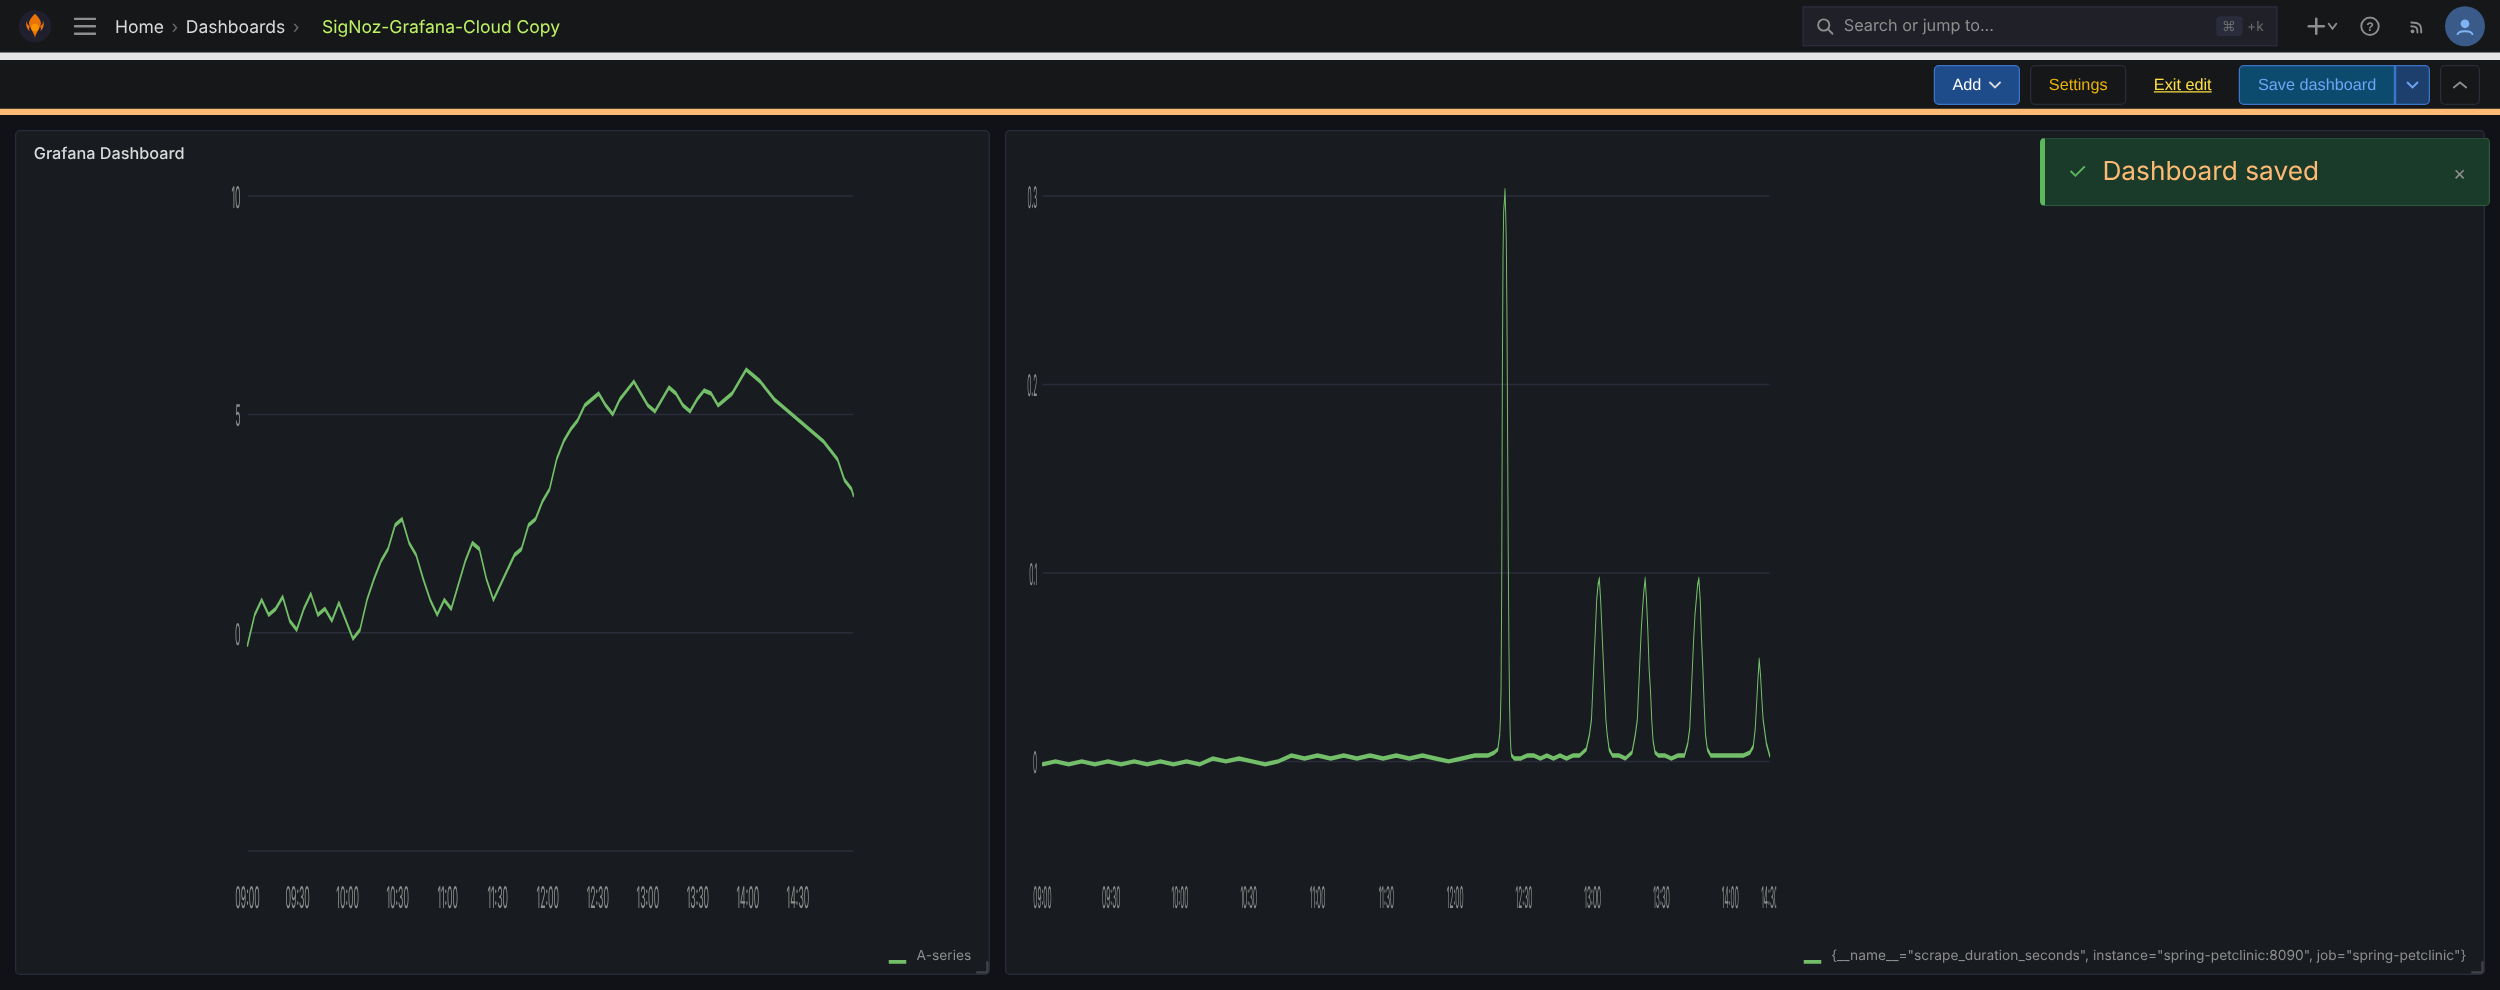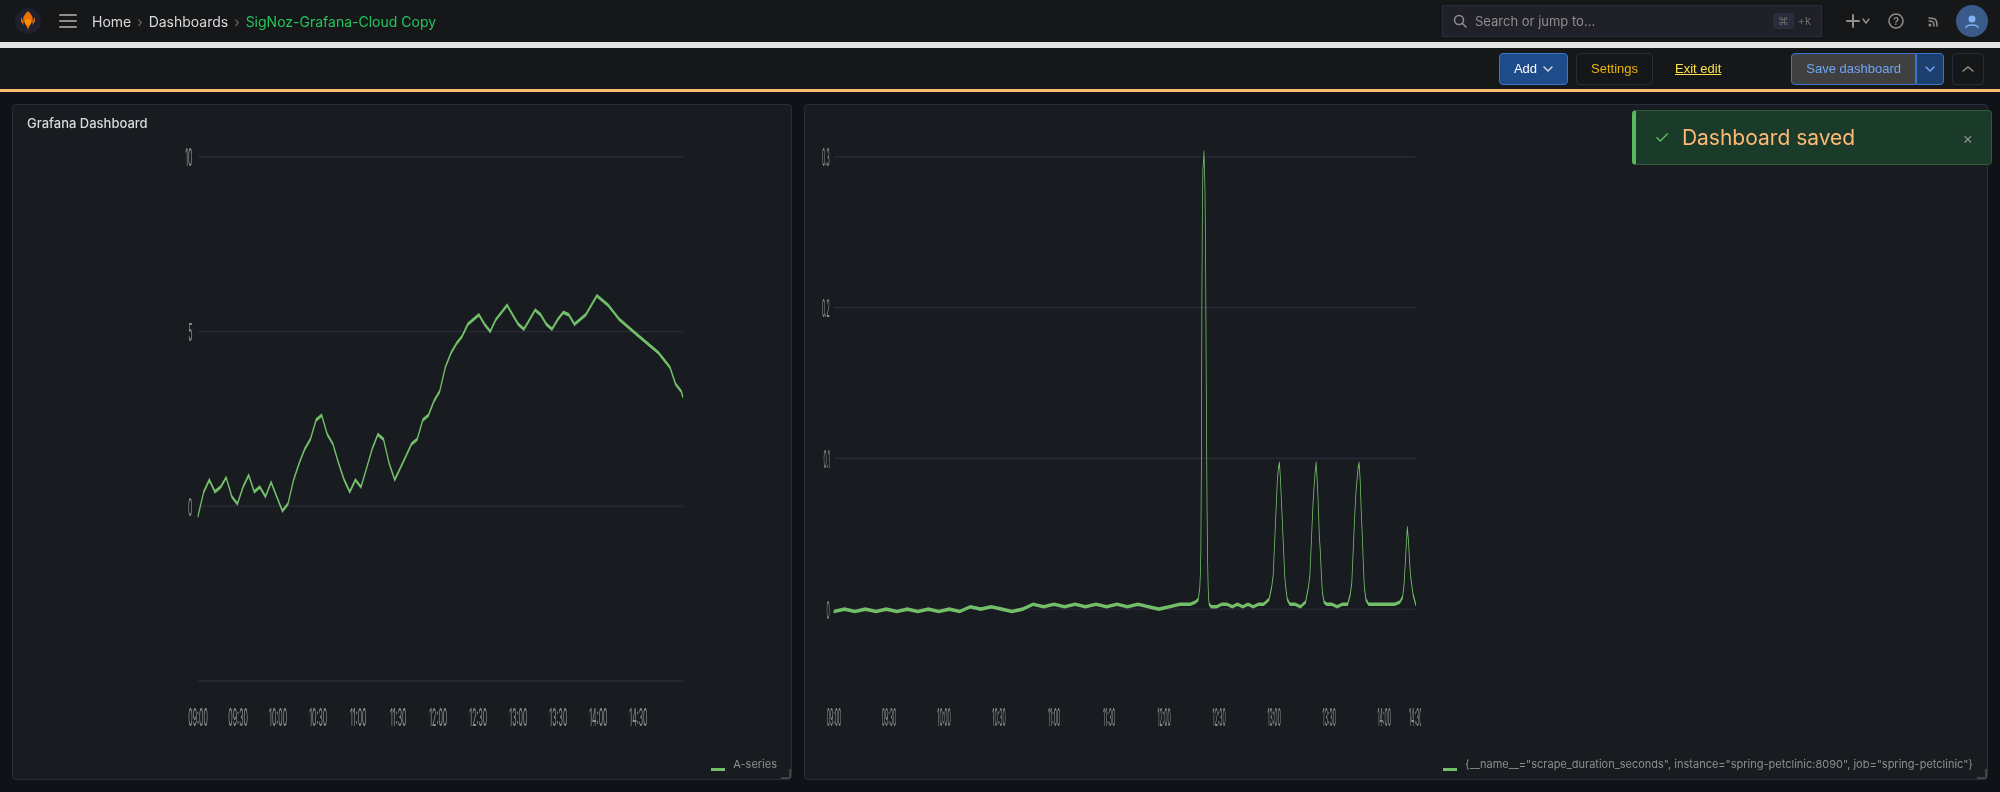--- a/index.html
+++ b/index.html
@@ -48,21 +48,21 @@
       color: #d8d9da;
       flex: 1;
     }
     .breadcrumb-sep {
       color: #6c6c6c;
     }
     .breadcrumb-link {
       color: #d8d9da;
       cursor: pointer;
     }
-    .breadcrumb-current { color: #22c55e; font-weight: 400; }
+    .breadcrumb-current { color: #bef264; font-weight: 400; margin-left: 12px; }
 
     .topbar-search {
       background: #1f2028;
       border: 1px solid #2a2c3b;
       border-radius: 0;
       height: 32px;
       width: 380px;
       display: flex;
       align-items: center;
       padding: 0 10px;
@@ -114,21 +114,21 @@
       align-items: center;
       justify-content: center;
       cursor: pointer;
       font-size: 14px;
     }
 
     
     .editbar {
       height: 44px;
       background: #161719;
-      border-bottom: 3px solid #fdba74;
+      border-bottom: 5px solid #fdba74;
       display: flex;
       align-items: center;
       padding: 0 16px;
       gap: 8px;
     }
     .editbar-spacer { flex: 1; }
     .btn {
       height: 32px;
       padding: 0 14px;
       border-radius: 4px;
@@ -149,24 +149,23 @@
       color: #eab308;
       border: 1px solid #2a2c3b;
     }
     .btn-link {
       background: transparent;
       color: #fde047;
       border: none;
       text-decoration: underline;
     }
     .btn-save {
-      background: #404040;
+      background: #0c4a6e;
       color: #6ea6f5;
       border: 1px solid #3b74c9;
-      margin-left: 48px;
     }
     .btn-arrow {
       background: #1c3f6e;
       color: #6ea6f5;
       border: 1px solid #3b74c9;
       border-left: none;
       width: 28px;
       padding: 0;
       justify-content: center;
     }

